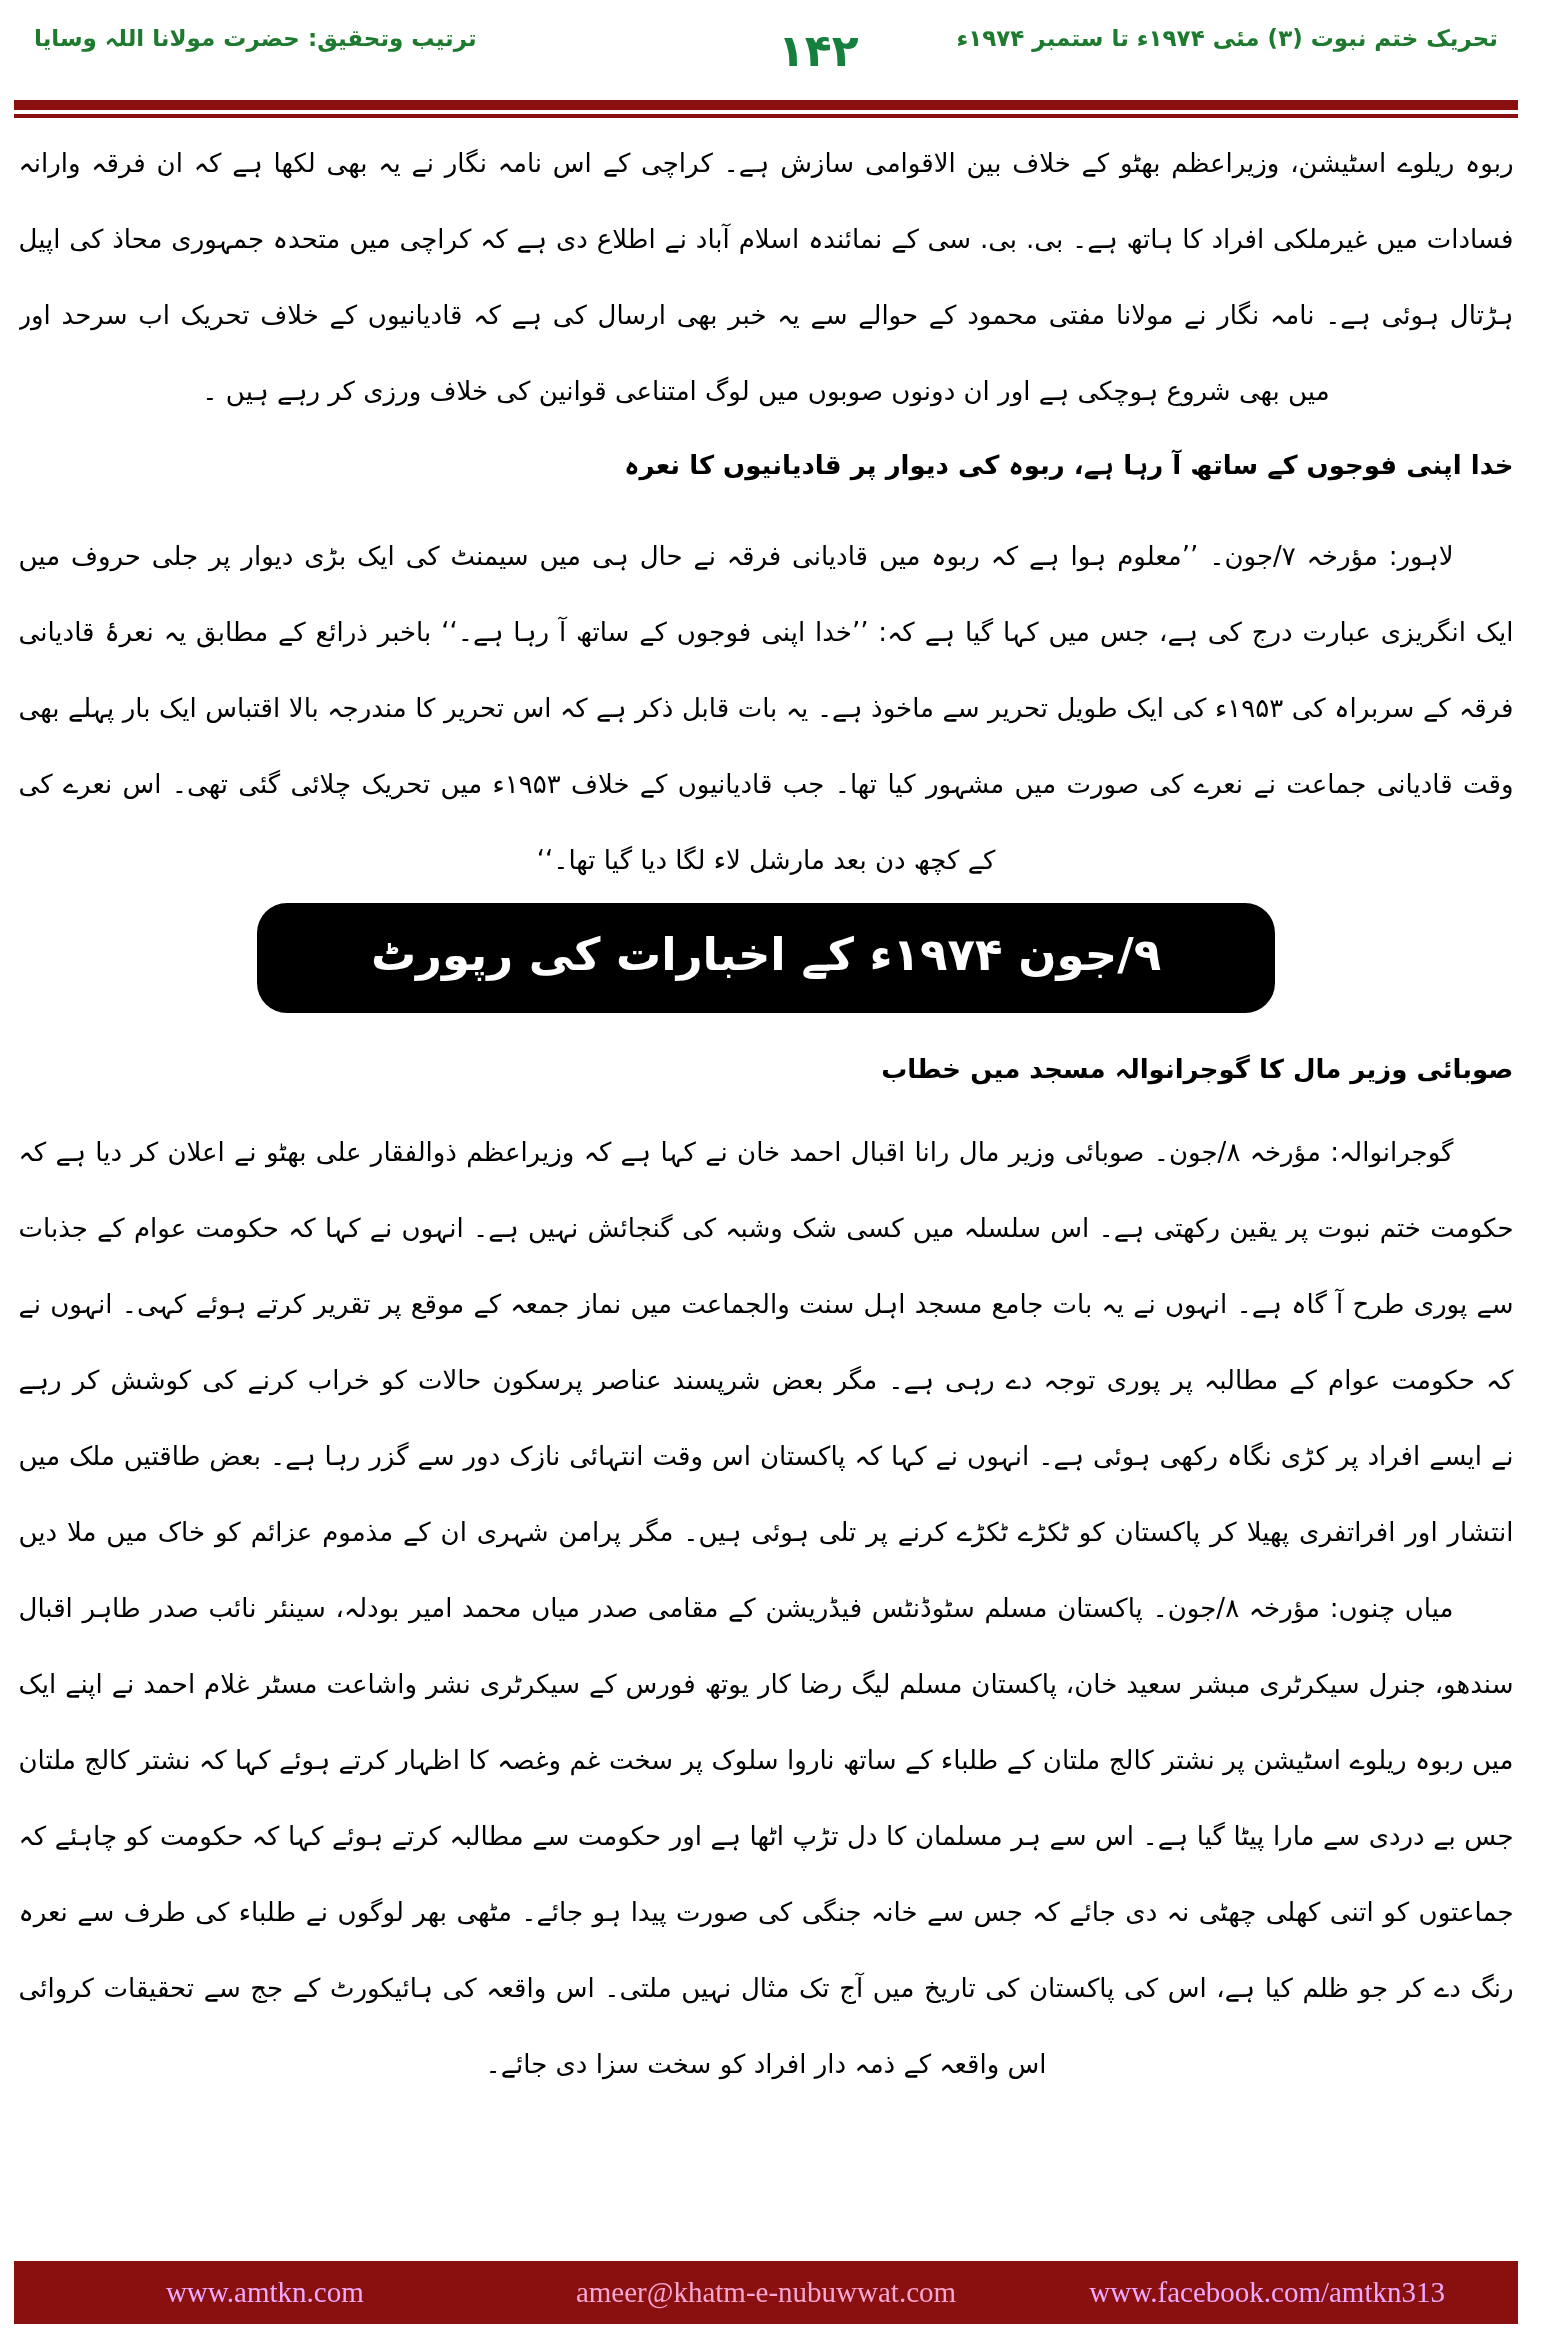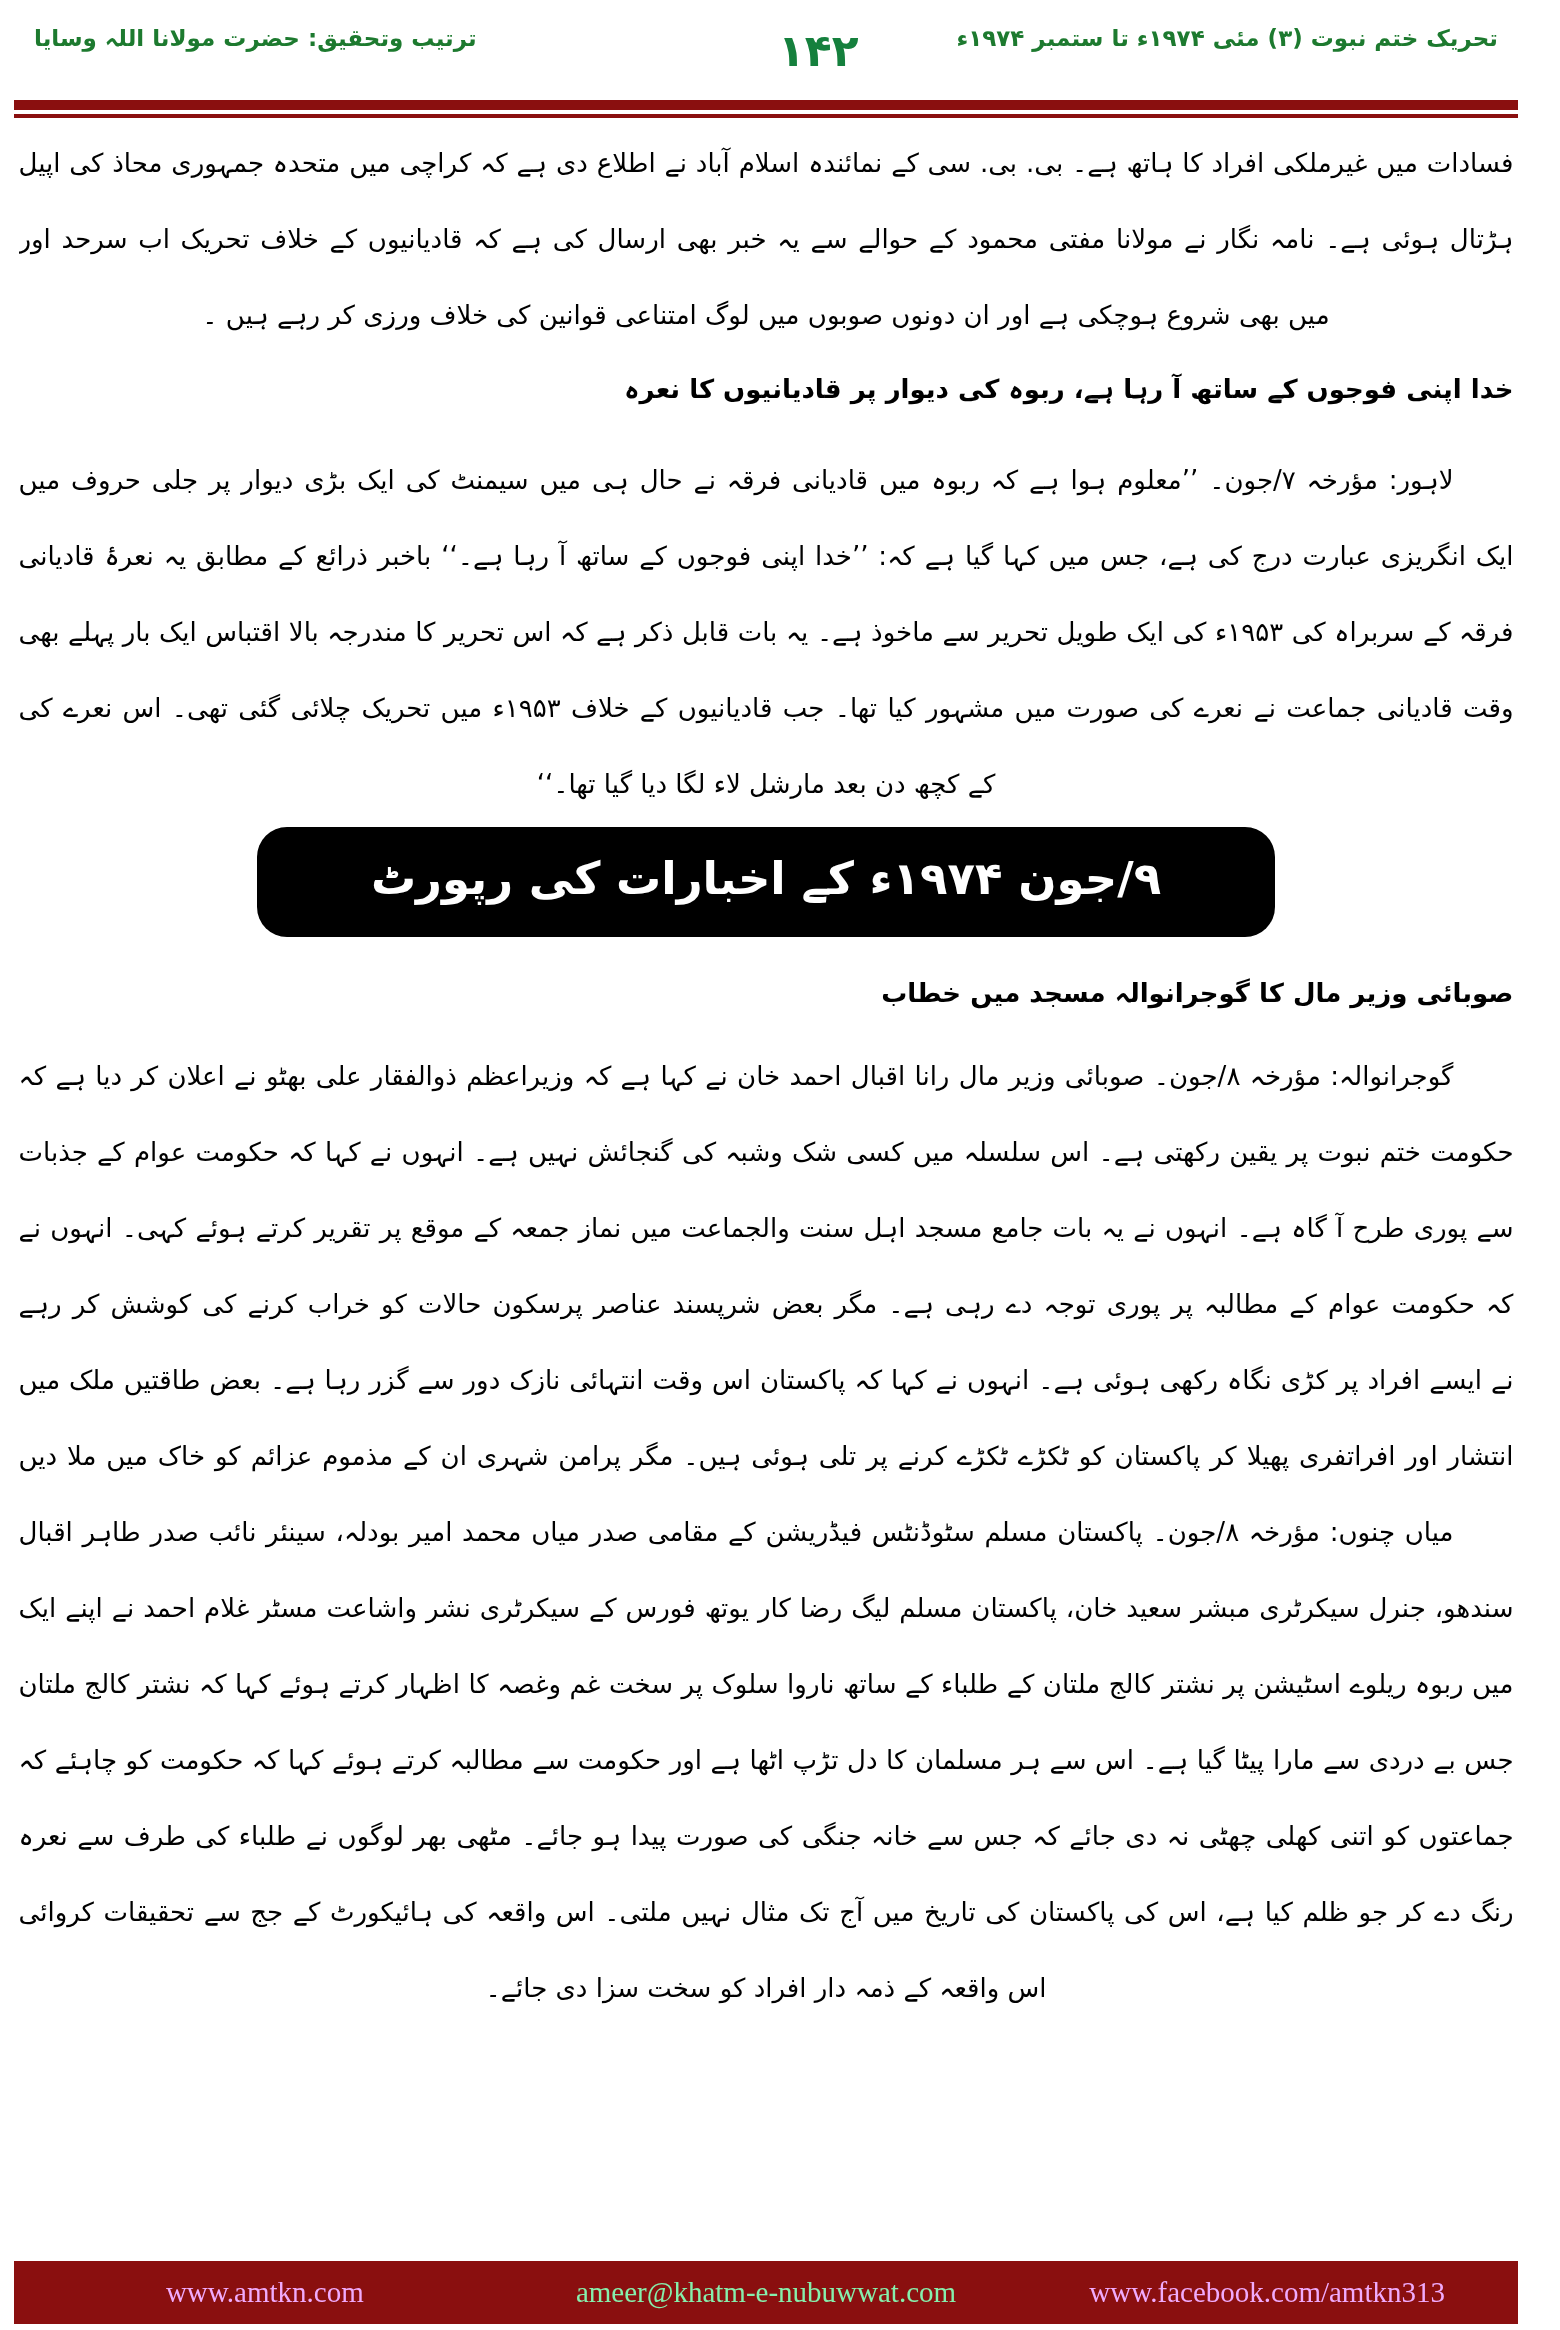--- a/index.html
+++ b/index.html
@@ -65,21 +65,21 @@
     border-radius:30px;
   }
   
   .footer{
     position:absolute;left:14.3px;right:14.3px;bottom:5.9px;height:63px;
     background:#8a0f0f;
     display:flex;align-items:center;
   }
   .footer .cell{flex:1;text-align:center;font-family:"Liberation Serif",serif;font-size:29px;}
   .footer .yellow{color:#f0abfc;}
-  .footer .white{color:#86efac;}
+  .footer .white{color:#f9a8d4;}
 </style>
 </head>
 <body>
 
 <div class="page">
 
   <div class="header">
     <div class="side left">
       <span class="header-title">ترتیب وتحقیق: حضرت مولانا اللہ وسایا</span>
     </div>
@@ -91,20 +91,21 @@
 
   <div class="rule">
     <div class="rule-thick"></div>
     <div class="rule-gap"></div>
     <div class="rule-thin"></div>
   </div>
 
   <div class="body">
 
     <div>
+      <div class="line">ربوہ ریلوے اسٹیشن، وزیراعظم بھٹو کے خلاف بین الاقوامی سازش ہے۔ کراچی کے اس نامہ نگار نے یہ بھی لکھا ہے کہ ان فرقہ وارانہ</div>
       <div class="line">فسادات میں غیرملکی افراد کا ہاتھ ہے۔ بی. بی. سی کے نمائندہ اسلام آباد نے اطلاع دی ہے کہ کراچی میں متحدہ جمہوری محاذ کی اپیل پر احتجاجی</div>
       <div class="line">ہڑتال ہوئی ہے۔ نامہ نگار نے مولانا مفتی محمود کے حوالے سے یہ خبر بھی ارسال کی ہے کہ قادیانیوں کے خلاف تحریک اب سرحد اور بلوچستان</div>
       <div class="line center-last">میں بھی شروع ہوچکی ہے اور ان دونوں صوبوں میں لوگ امتناعی قوانین کی خلاف ورزی کر رہے ہیں ۔</div>
     </div>
 
     <div class="heading">خدا اپنی فوجوں کے ساتھ آ رہا ہے، ربوہ کی دیوار پر قادیانیوں کا نعرہ</div>
 
     <div>
       <div class="line indent">لاہور: مؤرخہ ۷/جون۔ ’’معلوم ہوا ہے کہ ربوہ میں قادیانی فرقہ نے حال ہی میں سیمنٹ کی ایک بڑی دیوار پر جلی حروف میں</div>
       <div class="line">ایک انگریزی عبارت درج کی ہے، جس میں کہا گیا ہے کہ: ’’خدا اپنی فوجوں کے ساتھ آ رہا ہے۔‘‘ باخبر ذرائع کے مطابق یہ نعرۂ قادیانی</div>

